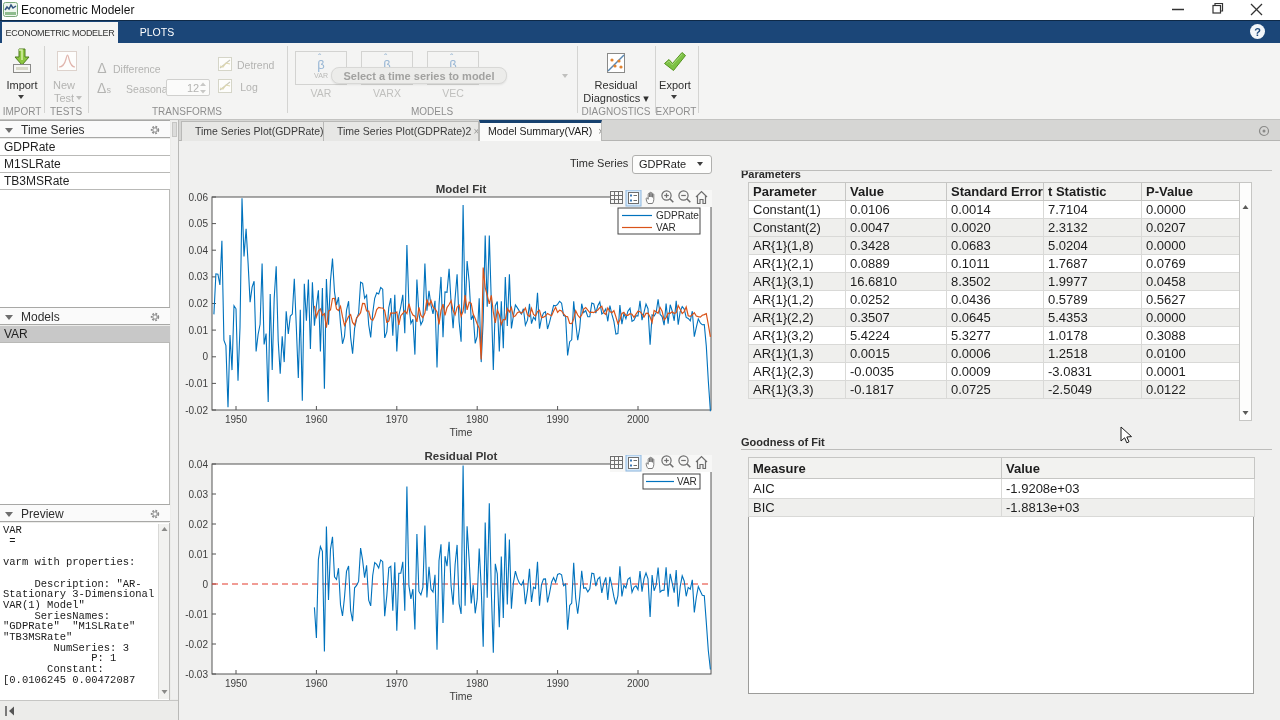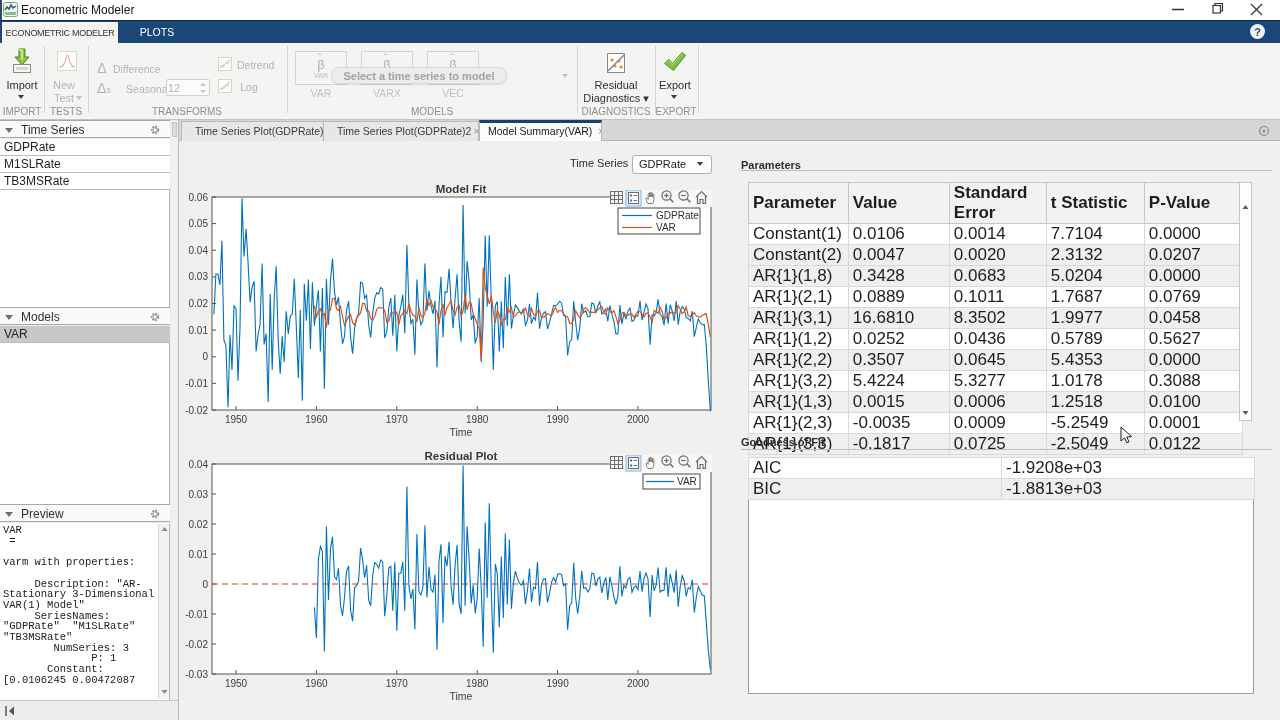--- a/index.html
+++ b/index.html
@@ -37,21 +37,21 @@
 #pvscroll{position:absolute;left:158px;top:404px;width:11px;height:175px;background:#f2f2f0;border-left:1px solid #d8d8d6}
 
 #docbar{left:179px;top:120px;width:1101px;height:21px;background:#d6d6d4;border-bottom:1px solid #b5b5b3}
 .dtab{position:absolute;top:1px;height:20px;background:#e7e7e5;border:1px solid #b9b9b7;border-bottom:none;color:#3c3c3c;font-size:10.5px;line-height:19px;padding-left:13px;white-space:nowrap;overflow:hidden}
 .dtab .x{color:#9a9a98;font-size:10px;margin-left:2px}
 #dtab-active{position:absolute;top:0;height:21px;background:#fbfbfa;border-top:3px solid #16416f;border-left:1px solid #b9b9b7;border-right:1px solid #b9b9b7;color:#1a1a1a;font-size:10.5px;line-height:17px;padding-left:8px;white-space:nowrap;overflow:hidden}
 #doccontent{left:179px;top:141px;width:1101px;height:559px;background:#f0f0ef}
 
 .seclabel2{position:absolute;font-size:11px;font-weight:bold;color:#2c2c2c}
 .hr{position:absolute;height:1px;background:#bdbdbb}
-table.mtab{position:absolute;border-collapse:collapse;background:#fff;font-size:17px}
+table.mtab{position:absolute;border-collapse:collapse;background:#fff;font-size:13px}
 table.mtab th{font-weight:bold;text-align:left;background:#f2f2f0;border:1px solid #c6c6c4;padding:0 0 0 4px;height:19px;color:#1d1d1d}
 table.mtab td{border:1px solid #d9d9d7;padding:0 6px 0 4px;height:18.35px;color:#1d1d1d}
 table.mtab tr.even td{background:#efefed}
 table.mtab td.num{}
 #ptab{left:748px;top:182px}
 #ptab th,#ptab td{height:18px}
 
 #bottombar{left:0;top:700px;width:179px;height:20px;background:#ececea;border-top:1px solid #c6c6c4}
 </style></head><body>
 <div id="app">
@@ -103,21 +103,21 @@
         <path d="M2 16 Q7 16 9 8 Q10 4 10.5 4 Q11 4 12 8 Q14 16 18 16" fill="none" stroke="#e0b4ac" stroke-width="1.2"></path>
       </svg>
 <div class="btnlabel gray" style="left:44px;top:36px;width:40px">New</div>
 <div class="btnlabel gray" style="left:44px;top:49px;width:40px">Test</div>
 <div class="caret gray2" style="left:76px;top:53px"></div>
 <div class="btnlabel gray" style="left:94px;top:17px;width:16px;font-size:14px">Δ</div>
 <div class="btnlabel gray" style="left:113px;top:20px;width:70px;text-align:left;font-size:10.5px">Difference</div>
 <div class="btnlabel gray" style="left:94px;top:37px;width:20px;font-size:14px">Δ<span style="font-size:9px">s</span></div>
 <div class="btnlabel gray" style="left:113px;top:40px;width:70px;text-align:center;font-size:10.5px">Seasonal</div>
 <div class="abs" style="left:166px;top:36px;width:44px;height:17px;border:1px solid #d0d0ce;background:#fbfbfa;border-radius:2px"></div>
-<div class="btnlabel gray" style="left:168px;top:39px;width:26px;text-align:left">12</div>
+<div class="btnlabel gray" style="left:180px;top:39px;width:26px;text-align:center">12</div>
 <svg class="abs" style="left:198px;top:38px" width="10" height="14">
         <path d="M2 5 L5 1.5 L8 5 Z" fill="#c8c8c6"></path>
         <path d="M2 9 L5 12.5 L8 9 Z" fill="#c8c8c6"></path>
       </svg>
 <svg class="abs" style="left:218px;top:14px" width="15" height="15">
         <rect x="0.5" y="0.5" width="13" height="13" fill="#fdfdfb" stroke="#d5d5c8"></rect>
         <line x1="2" y1="11" x2="12" y2="3" stroke="#c9c9b8" stroke-width="1.1"></line>
         <path d="M2 9 L5 10 L8 6 L12 7" fill="none" stroke="#dfd8ae" stroke-width="1.1"></path>
       </svg>
 <div class="btnlabel gray" style="left:237px;top:16px;width:46px;text-align:left;font-size:10.5px">Detrend</div>
@@ -364,21 +364,21 @@
       <line x1="54.2" y1="5.5" x2="58.8" y2="5.5" stroke="#6e6e6e" stroke-width="1.2"></line>
       <line x1="56.5" y1="3.2" x2="56.5" y2="7.8" stroke="#6e6e6e" stroke-width="1.2"></line>
       <circle cx="73.5" cy="5.5" r="4.6" fill="none" stroke="#6e6e6e" stroke-width="1.2"></circle>
       <line x1="76.8" y1="8.8" x2="80.3" y2="12.3" stroke="#6e6e6e" stroke-width="1.6"></line>
       <line x1="71.2" y1="5.5" x2="75.8" y2="5.5" stroke="#6e6e6e" stroke-width="1.2"></line>
       <g stroke="#6e6e6e" stroke-width="1.2" fill="none">
         <path d="M86 7 L91.5 1.5 L97 7"></path>
         <path d="M87.5 6 L87.5 13.5 L90 13.5 L90 9.5 L93 9.5 L93 13.5 L95.5 13.5 L95.5 6"></path>
       </g>
     </svg>
-<div class="seclabel2" style="left:741px;top:159px">Parameters</div>
+<div class="seclabel2" style="left:741px;top:168px">Parameters</div>
 <div class="hr" style="left:741px;top:170px;width:531px"></div>
 <table class="mtab" id="ptab">
       <colgroup>
         <col style="width:97px">
         <col style="width:101px">
         <col style="width:97px">
         <col style="width:98px">
         <col style="width:98px">
       </colgroup>
 <tbody>
@@ -449,21 +449,21 @@
           <td class="pn">AR{1}(1,3)</td>
           <td class="num">0.0015</td>
           <td class="num">0.0006</td>
           <td class="num">1.2518</td>
           <td class="num">0.0100</td>
         </tr>
 <tr class="odd">
           <td class="pn">AR{1}(2,3)</td>
           <td class="num">-0.0035</td>
           <td class="num">0.0009</td>
-          <td class="num">-5.2549</td>
+          <td class="num">-3.0831</td>
           <td class="num">0.0001</td>
         </tr>
 <tr class="even">
           <td class="pn">AR{1}(3,3)</td>
           <td class="num">-0.1817</td>
           <td class="num">0.0725</td>
           <td class="num">-2.5049</td>
           <td class="num">0.0122</td>
         </tr>
 </tbody>
@@ -474,20 +474,24 @@
       </svg></div>
 <div class="seclabel2" style="left:741px;top:436px">Goodness of Fit</div>
 <div class="hr" style="left:741px;top:449px;width:531px"></div>
 <div class="abs" style="left:748px;top:457px;width:506px;height:237px;background:#fff;border:1px solid #9c9c9a"></div>
 <table class="mtab" id="gtab" style="left:748px;top:457px">
       <colgroup>
         <col style="width:253px">
         <col style="width:253px">
       </colgroup>
 <tbody>
+        <tr>
+          <th style="height:21px">Measure</th>
+          <th style="height:21px">Value</th>
+        </tr>
 <tr class="odd">
           <td class="pn">AIC</td>
           <td class="num" style="height:20px">-1.9208e+03</td>
         </tr>
 <tr class="even">
           <td class="pn">BIC</td>
           <td class="num" style="height:18px">-1.8813e+03</td>
         </tr>
 </tbody>
     </table>

